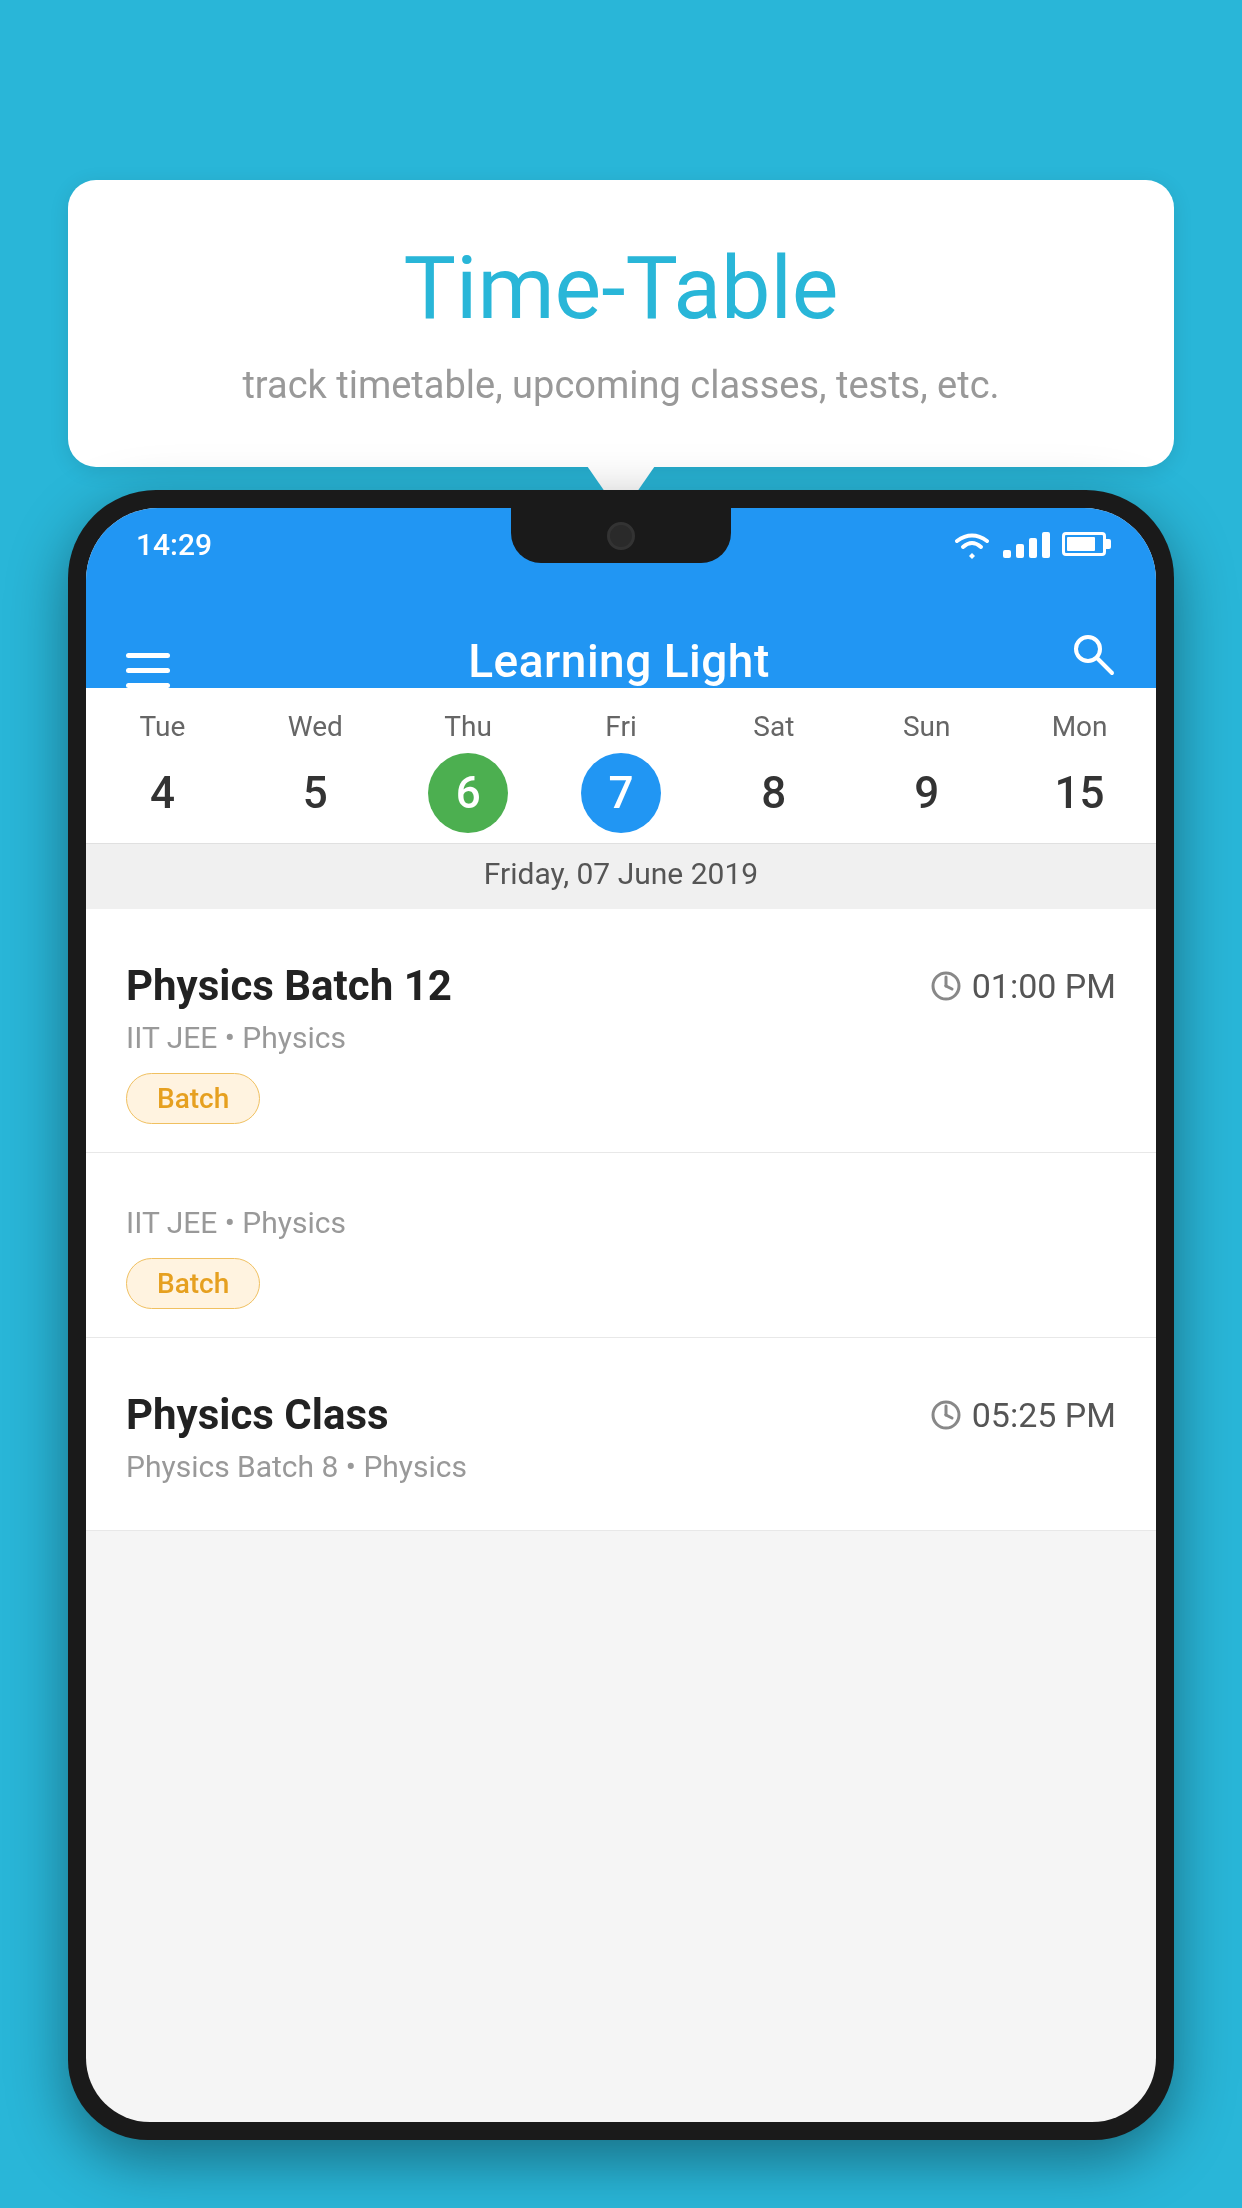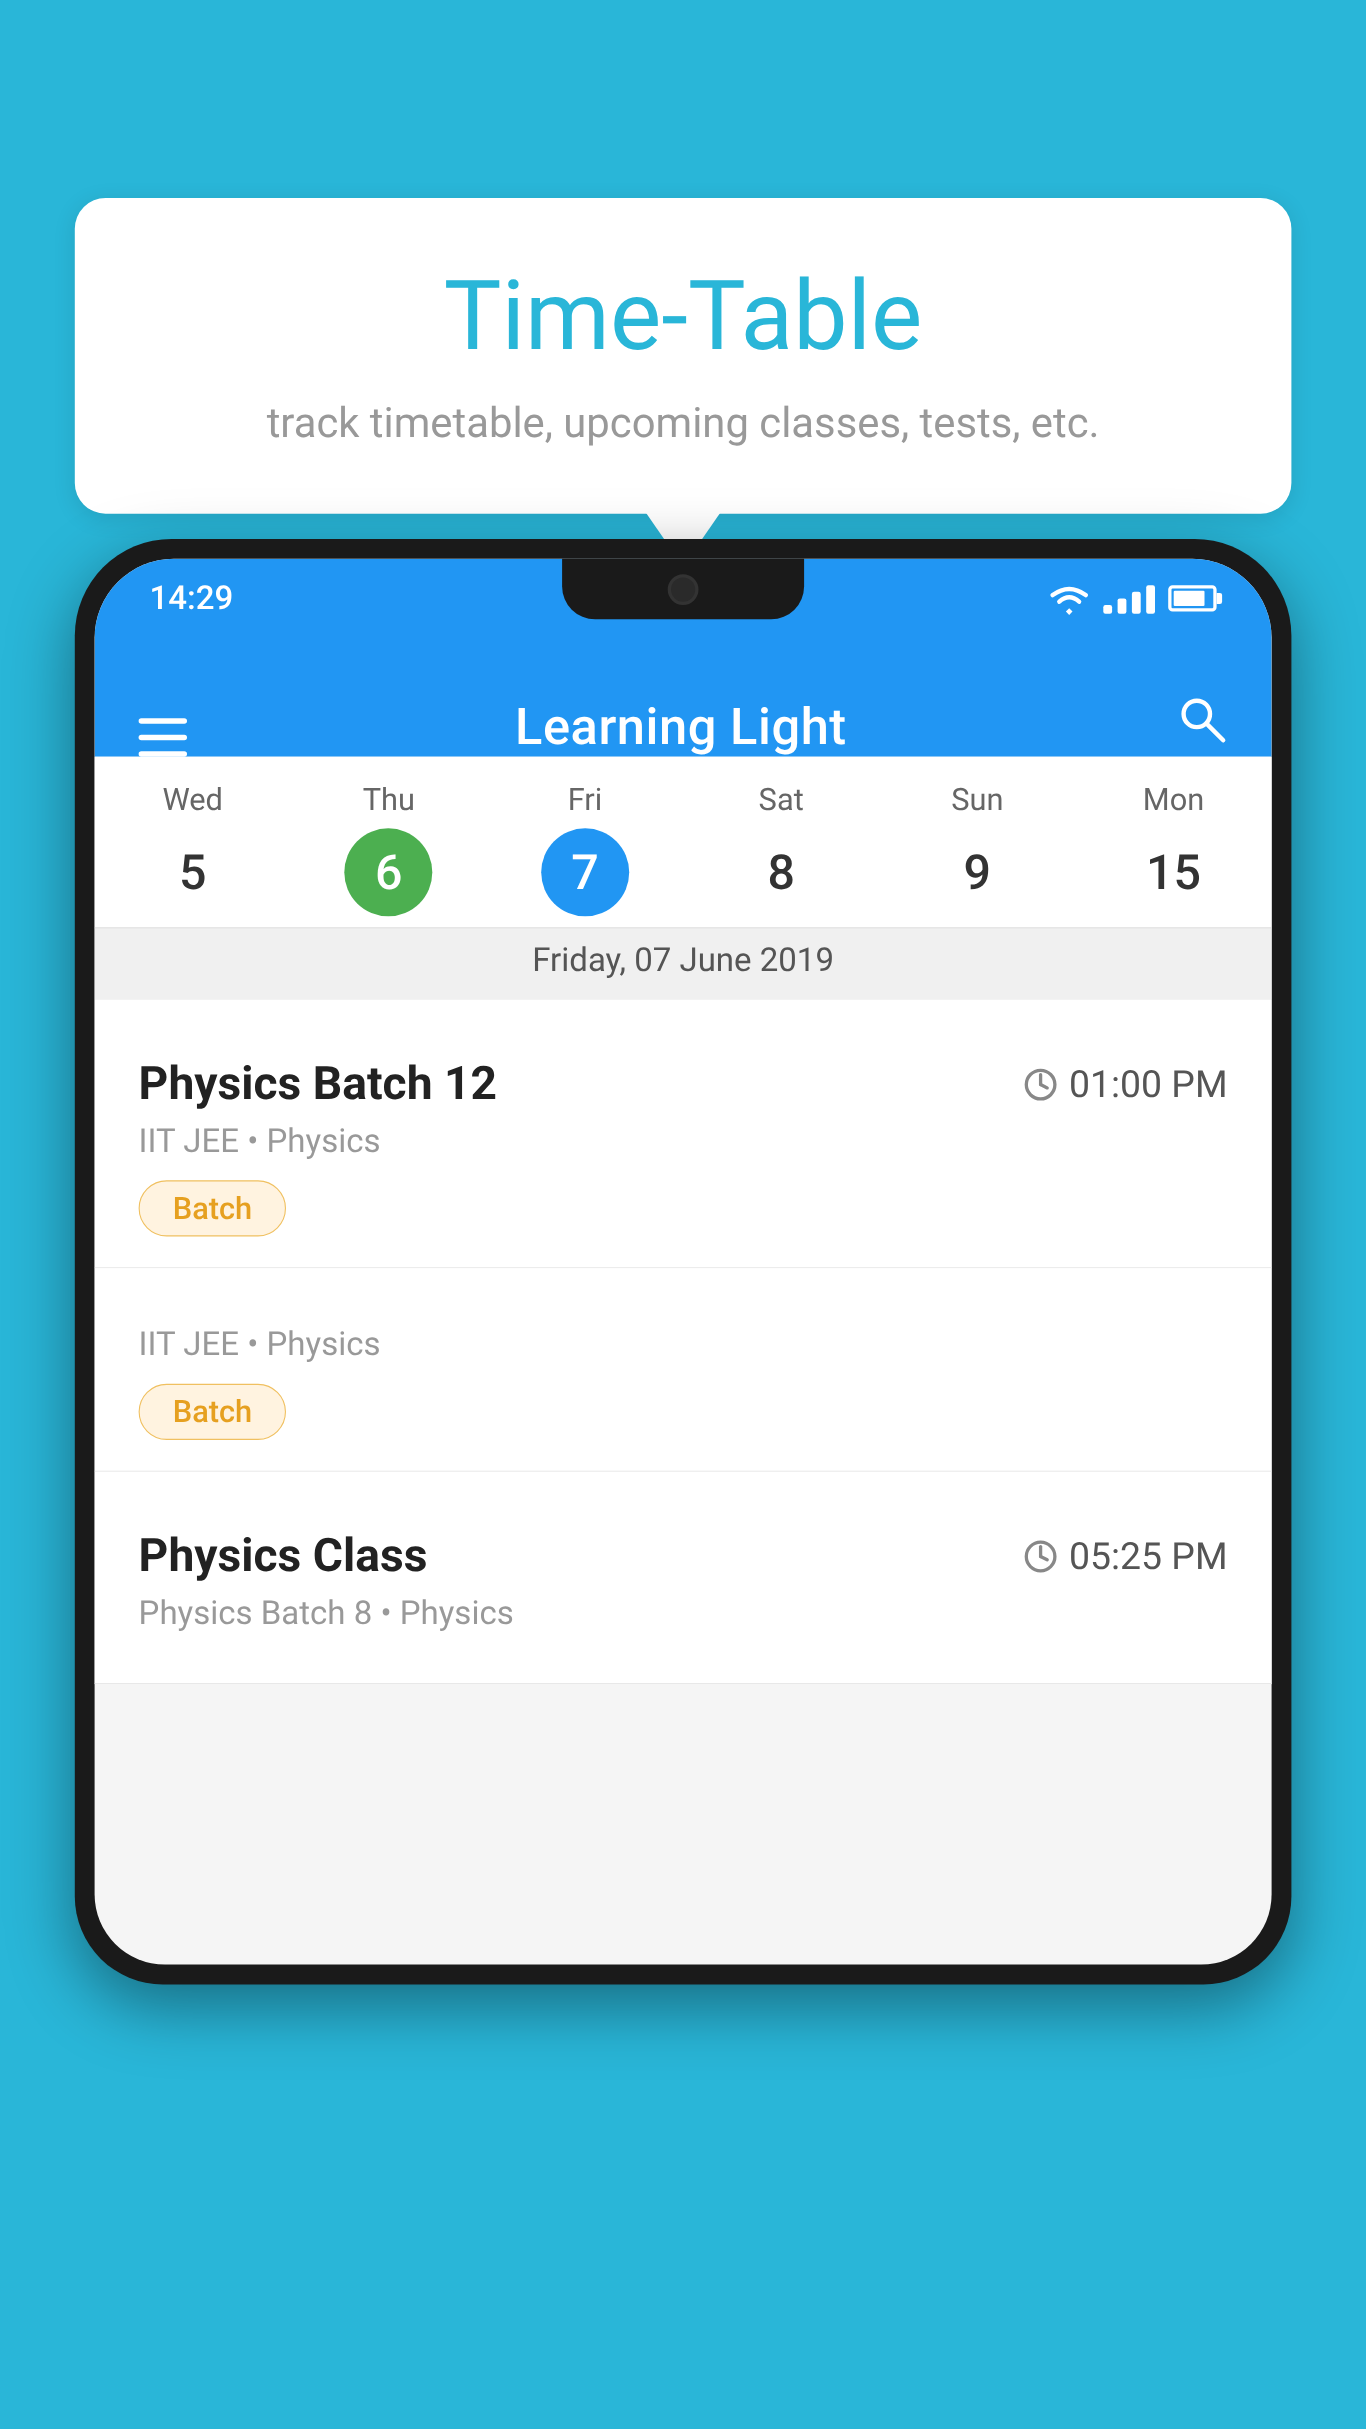--- a/index.html
+++ b/index.html
@@ -68,21 +68,21 @@
       right: 68px;
       bottom: 0;
     }
 
     .phone {
       background: #1a1a1a;
       border-radius: 88px 88px 80px 80px;
       padding: 18px;
       position: relative;
       width: 100%;
-      height: 1314px;
+      height: 1650px;
       box-shadow: 0 20px 60px rgba(0,0,0,0.4);
     }
 
     
     .phone-notch {
       position: absolute;
       top: 18px;
       left: 50%;
       transform: translateX(-50%);
       width: 220px;
@@ -373,20 +373,24 @@
           <svg width="48" height="48" viewBox="0 0 48 48" fill="white">
             <circle cx="20" cy="20" r="12" fill="none" stroke="white" stroke-width="4"></circle>
             <line x1="30" y1="30" x2="44" y2="44" stroke="white" stroke-width="4" stroke-linecap="round"></line>
           </svg>
         </span>
       </div>
 
       <div class="calendar-section">
         <div class="week-days-row">
 
+        <div class="day-col">
+              <div class="day-name">Tue</div>
+              <div class="day-num">4</div>
+            </div>
             <div class="day-col">
               <div class="day-name">Wed</div>
               <div class="day-num">5</div>
             </div>
             <div class="day-col">
               <div class="day-name">Thu</div>
               <div class="day-num today">6</div>
             </div>
             <div class="day-col">
               <div class="day-name">Fri</div>

